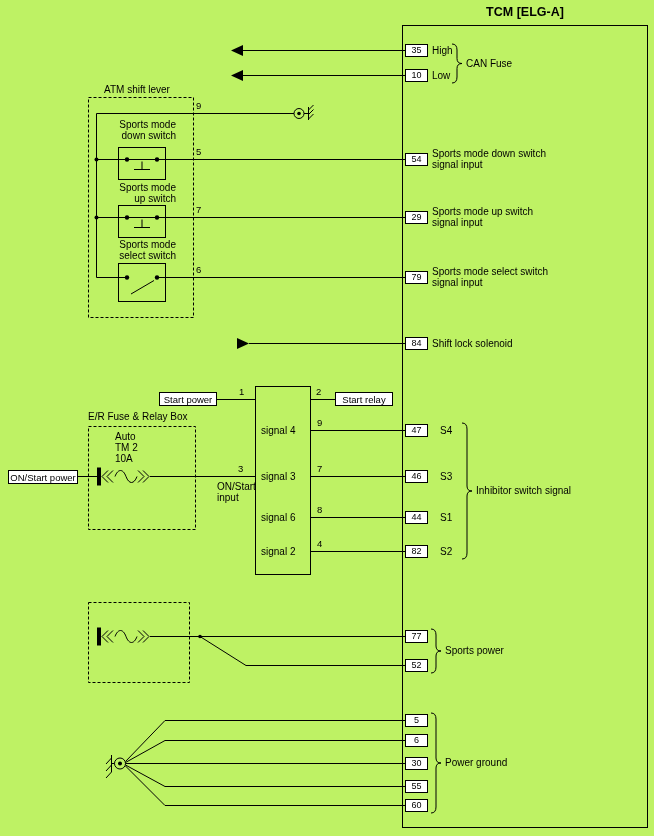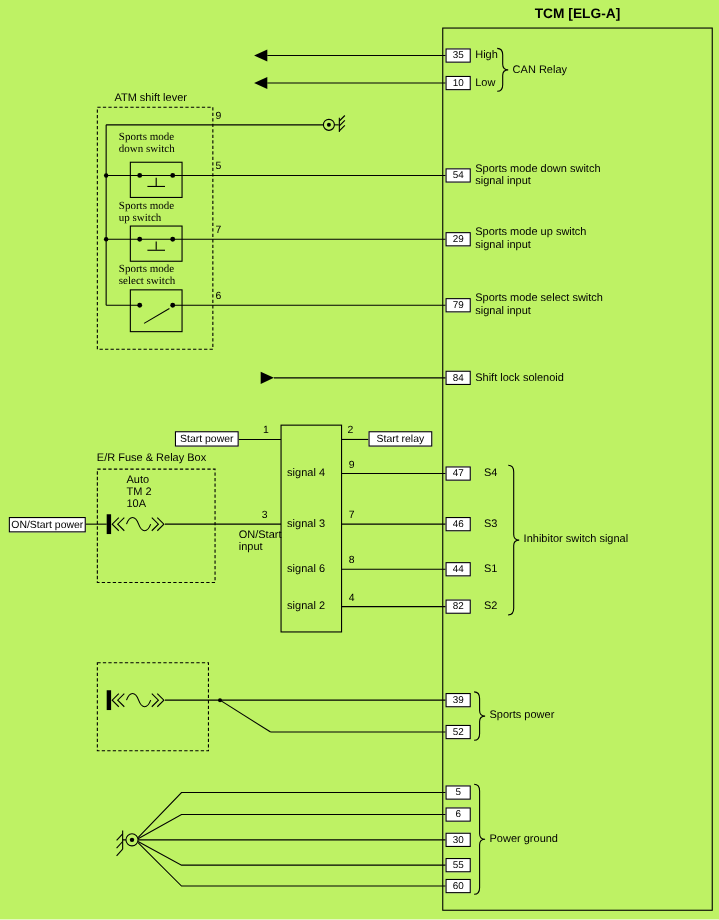--- a/index.html
+++ b/index.html
@@ -4,21 +4,21 @@
 <style>
   * { margin:0; padding:0; box-sizing:border-box; }
   html,body { background:#fff; }
   body { font-family:"Liberation Sans", sans-serif; color:#000; }
   .stage { position:relative; width:654px; height:836px; background:#bef264; overflow:hidden; }
   .stage > svg { position:absolute; left:0; top:0; }
   .title { position:absolute; left:402px; top:5px; width:246px; text-align:center;
            font-weight:bold; font-size:12.5px; white-space:nowrap; }
   .lbl { position:absolute; font-size:10px; line-height:11px; white-space:nowrap; }
   .sm  { font-size:9.5px; line-height:10px; }
-  .ctr { text-align:left;font-family:Liberation Serif, serif; }
+  .ctr { text-align:right; }
   .line { display:block; }
   .pin { position:absolute; left:405px; width:23px; height:13px; border:1px solid #000;
          background:#fff; font-size:9px; line-height:9px; display:flex;
          align-items:center; justify-content:center; }
   .boxlbl { position:absolute; border:1px solid #000; background:#fff; font-size:9.5px;
             display:flex; align-items:center; justify-content:center; white-space:nowrap; }
 </style>
 </head>
 <body>
 
@@ -160,31 +160,31 @@
   <div class="pin" style="top:44px">35</div>
   <div class="pin" style="top:69px">10</div>
   <div class="pin" style="top:153px">54</div>
   <div class="pin" style="top:211px">29</div>
   <div class="pin" style="top:271px">79</div>
   <div class="pin" style="top:337px">84</div>
   <div class="pin" style="top:424px">47</div>
   <div class="pin" style="top:470px">46</div>
   <div class="pin" style="top:511px">44</div>
   <div class="pin" style="top:545px">82</div>
-  <div class="pin" style="top:630px">39</div>
+  <div class="pin" style="top:630px">77</div>
   <div class="pin" style="top:659px">52</div>
   <div class="pin" style="top:714px">5</div>
   <div class="pin" style="top:734px">6</div>
   <div class="pin" style="top:757px">30</div>
   <div class="pin" style="top:780px">55</div>
   <div class="pin" style="top:799px">60</div>
 
   <div class="lbl" style="left:432px;top:45px">High</div>
   <div class="lbl" style="left:432px;top:70px">Low</div>
-  <div class="lbl" style="left:466px;top:58px">CAN Relay</div>
+  <div class="lbl" style="left:466px;top:58px">CAN Fuse</div>
 
   <div class="lbl" style="left:104px;top:84px">ATM shift lever</div>
   <div class="lbl sm" style="left:196px;top:101px">9</div>
   <div class="lbl ctr" style="left:108px;top:119px;width:68px">
     <span class="line">Sports mode</span>
     <span class="line">down switch</span>
   </div>
   <div class="lbl sm" style="left:196px;top:147px">5</div>
   <div class="lbl ctr" style="left:108px;top:182px;width:68px">
     <span class="line">Sports mode</span>

